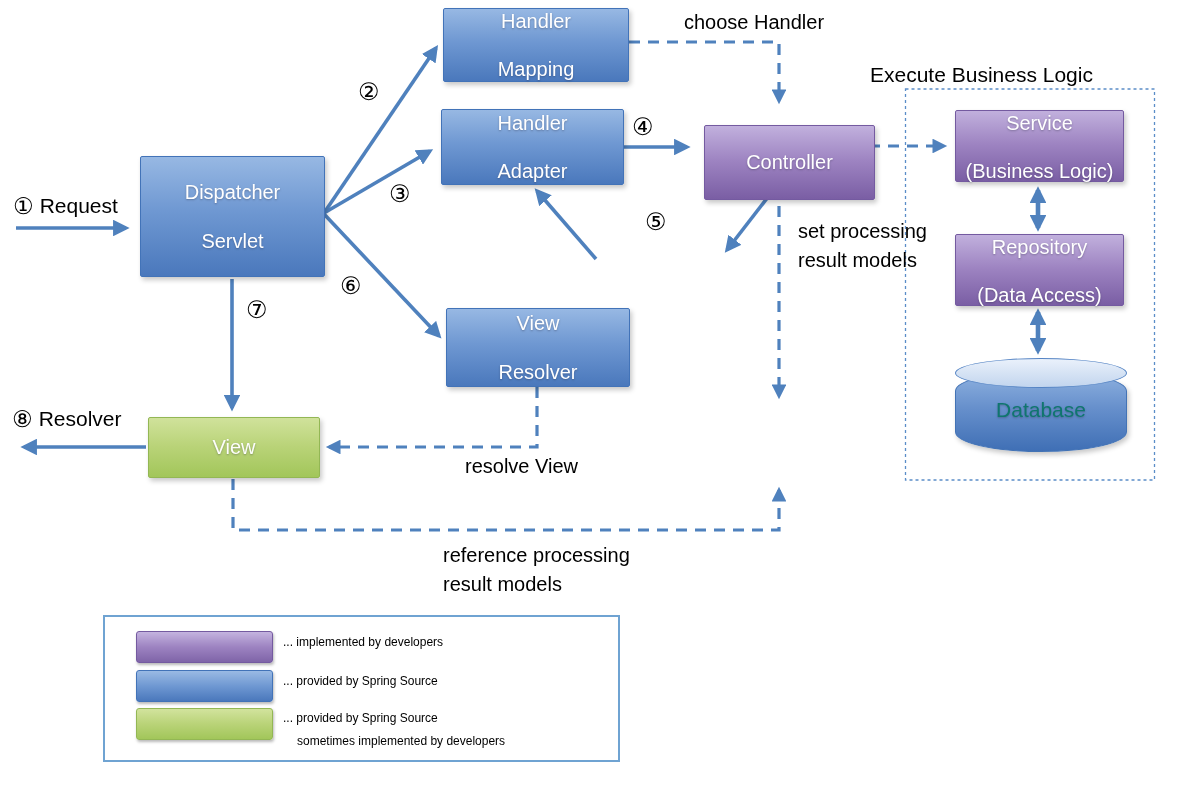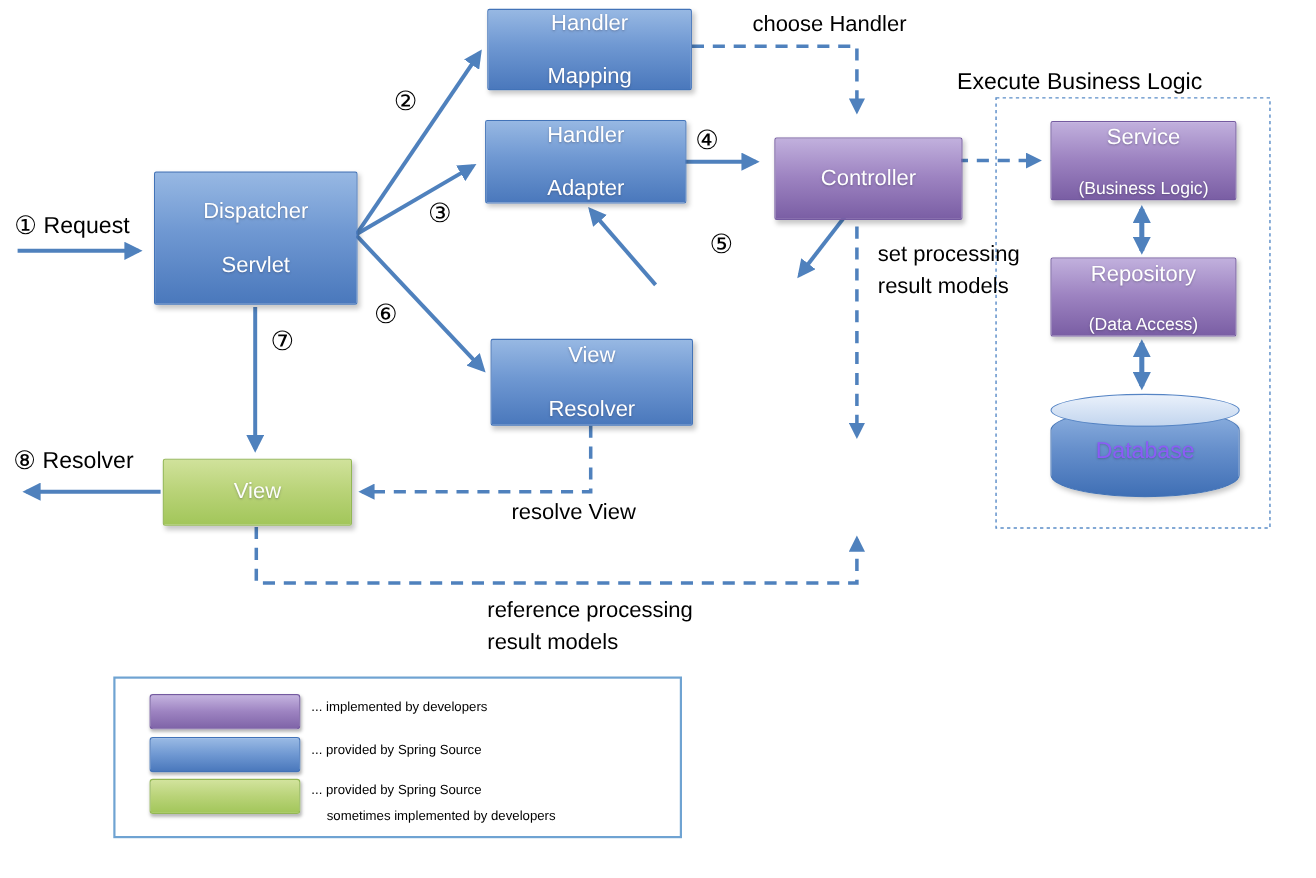--- a/index.html
+++ b/index.html
@@ -13,38 +13,38 @@
     position:absolute; z-index:2; display:flex; flex-direction:column;
     align-items:center; justify-content:center;
     color:#fff; font-size:20px; line-height:1.42; text-align:center;
     text-shadow:0 1px 2px rgba(40,40,60,.35);
     border-radius:2px; box-shadow:2px 3px 5px rgba(0,0,0,.22);gap:20px;
   }
   .blue   { background:linear-gradient(180deg,#97B8E3 0%,#6F98D2 45%,#4A78BC 100%); border:1px solid #4273B8; }
   .purple { background:linear-gradient(180deg,#C1B0DD 0%,#9D83C1 48%,#7A5EA4 100%); border:1px solid #745AA0; }
   .green  { background:linear-gradient(180deg,#D0E29B 0%,#B9D378 48%,#A2C65A 100%); border:1px solid #93B754; color:#fdfefb; }
   .rounded { border-radius:12px; }
-  .sublabel { font-size:16px; line-height:1.2; margin-top:2px; }
+  .sublabel { font-size:20px; line-height:1.2; margin-top:2px; }
 
   
   .db { position:absolute; z-index:2; }
   .db-body {
     position:absolute; left:0; right:0; top:13px; bottom:0;
     background:linear-gradient(180deg,#8FB2E0 0%,#6790CC 45%,#3F6FB5 100%);
     border:1px solid #4373B5; border-radius:50% / 20px;
     box-shadow:2px 3px 5px rgba(0,0,0,.22);
   }
   .db-top {
     position:absolute; left:0; right:0; top:0; height:28px;
     background:linear-gradient(180deg,#EAF1FB 0%,#C2D5EE 100%);
     border:1px solid #5584C4; border-radius:50%;
   }
   .db-label {
     position:absolute; left:0; right:0; top:40px; text-align:center;
-    color:#8b5cf6; font-size:21px; text-shadow:0 1px 2px rgba(40,40,60,.35);
+    color:#0f766e; font-size:21px; text-shadow:0 1px 2px rgba(40,40,60,.35);
   }
 
   .lbl { position:absolute; z-index:3; color:#000; font-size:20px; white-space:nowrap; }
   .lbl2 { line-height:29px; }
   .stepnum { font-family:"DejaVu Sans","Liberation Sans",sans-serif; font-size:24px; }
   .inline-step { display:inline-block; margin-right:6px; font-size:23px; vertical-align:-1px; }
 
   
   .legend {
     position:absolute; left:103px; top:615px; width:513px; height:143px;

